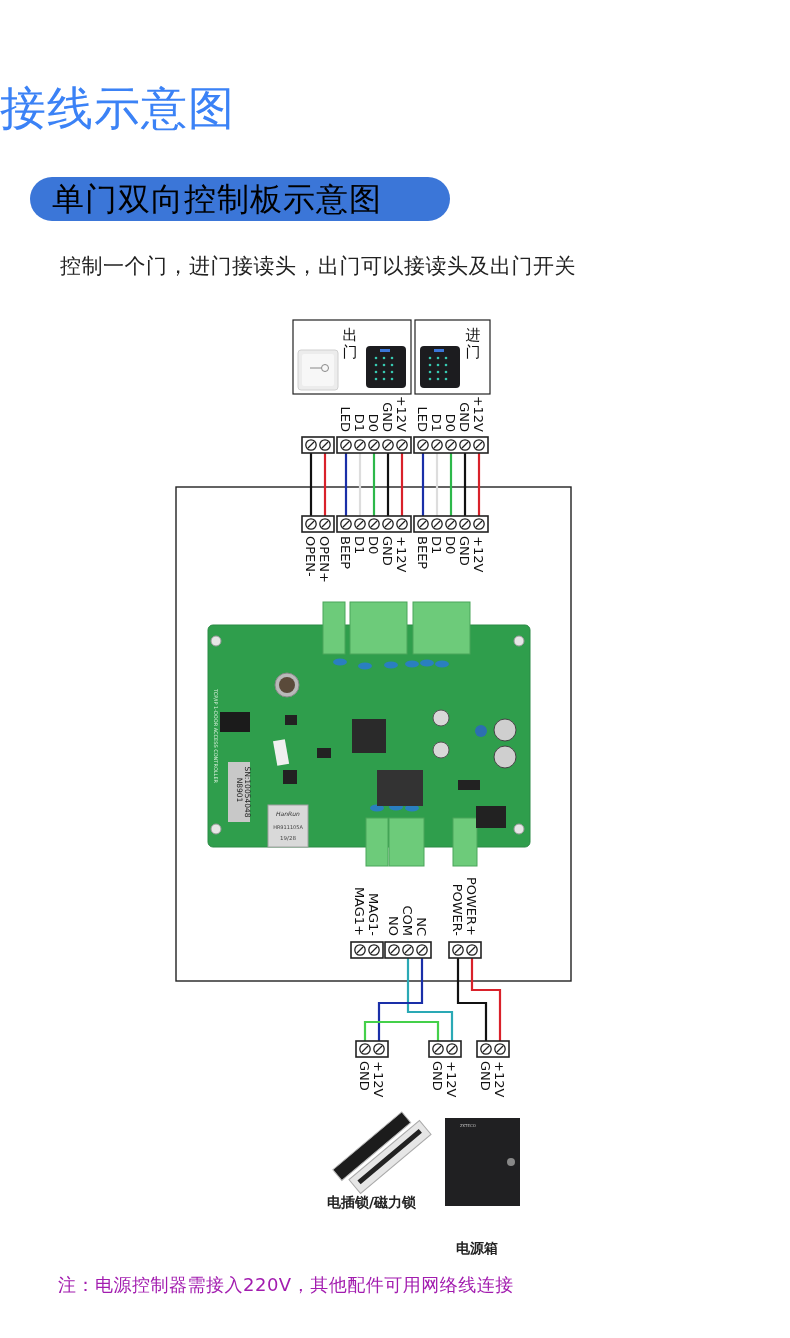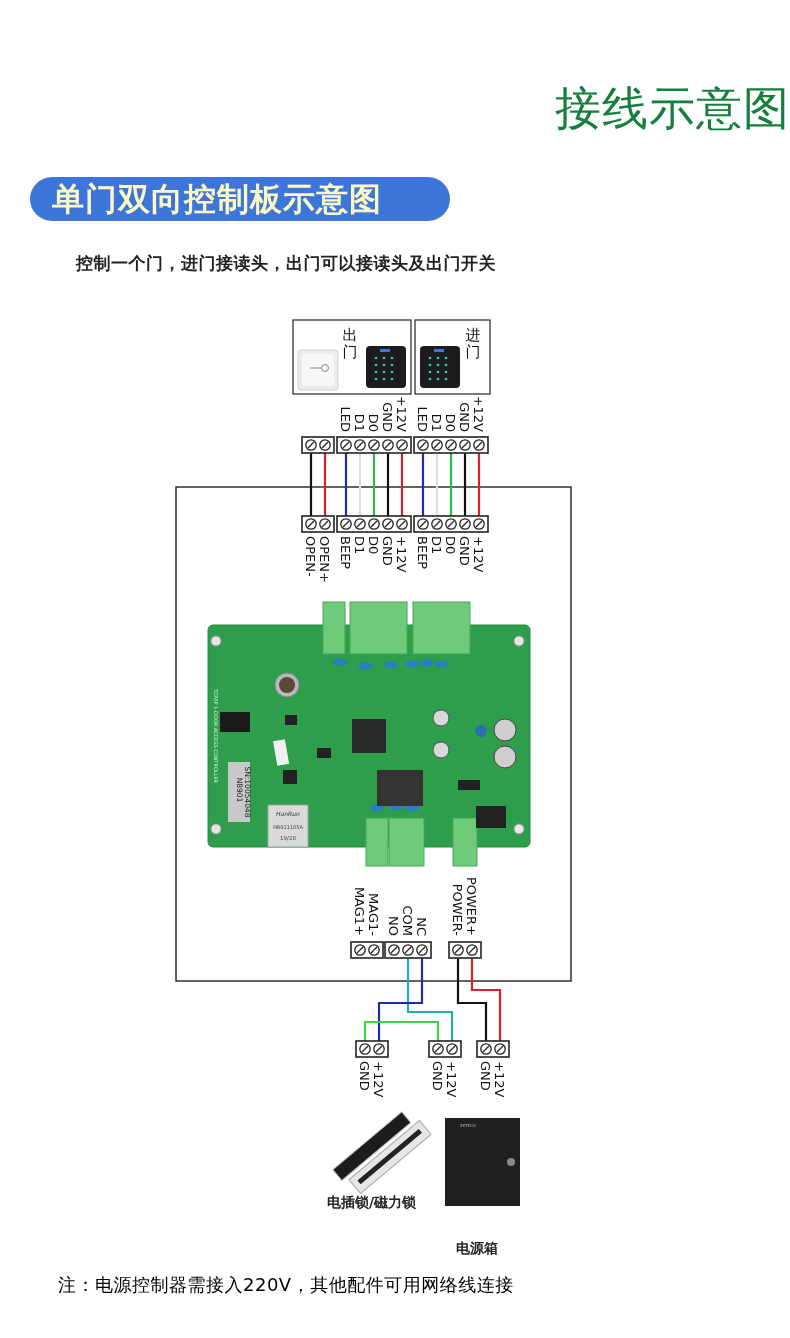--- a/index.html
+++ b/index.html
@@ -1,28 +1,28 @@
 <!DOCTYPE html>
 <html><head>
 <meta charset="utf-8">
 <style>
   html, body { margin: 0; padding: 0; background: #ffffff; }
   body { width: 790px; height: 1338px; position: relative; overflow: hidden;
          font-family: "DejaVu Sans", sans-serif; color: #111; }
   .abs { position: absolute; }
-  #page-title { left: 0; width: 790px; top: 78px; text-align: right; font-size: 46px;
-                font-weight: 400; letter-spacing: 1px; color: #15803d; }
+  #page-title { left: 0; width: 790px; top: 78px; text-align: left; font-size: 46px;
+                font-weight: 400; letter-spacing: 1px; color: #3b82f6; }
   #section-pill { left: 30px; top: 177px; width: 420px; height: 44px; background: #3b76d8;
-                  border-radius: 22px; color: #fef9c3; font-size: 32px; line-height: 44px;
-                  padding-left: 22px; box-sizing: border-box; letter-spacing: 1px; font-weight: 700; }
-  #subtitle { left: 76px; top: 252px; font-size: 17px; color: #222; letter-spacing: 0.5px; font-weight: bold; }
+                  border-radius: 22px; color: #000000; font-size: 32px; line-height: 44px;
+                  padding-left: 22px; box-sizing: border-box; letter-spacing: 1px; font-weight: 400; }
+  #subtitle { left: 60px; top: 252px; font-size: 21px; color: #222; letter-spacing: 0.5px; }
   #diagram { left: 0; top: 0; }
   .pin-label { font-family: "DejaVu Sans", sans-serif; font-size: 13px; fill: #111; }
   .device-caption { font-size: 14px; color: #222; font-weight: bold; }
-  #note { left: 58px; top: 1273px; font-size: 18px; color: #000000; letter-spacing: 0.5px; }
+  #note { left: 58px; top: 1273px; font-size: 18px; color: #a21caf; letter-spacing: 0.5px; }
 </style>
 </head>
 <body>
 
 <div id="page-title" class="abs">接线示意图</div>
 <div id="section-pill" class="abs">单门双向控制板示意图</div>
 <div id="subtitle" class="abs">控制一个门，进门接读头，出门可以接读头及出门开关</div>
 
 <svg id="diagram" class="abs" width="790" height="1338" viewBox="0 0 790 1338">
   <defs>

